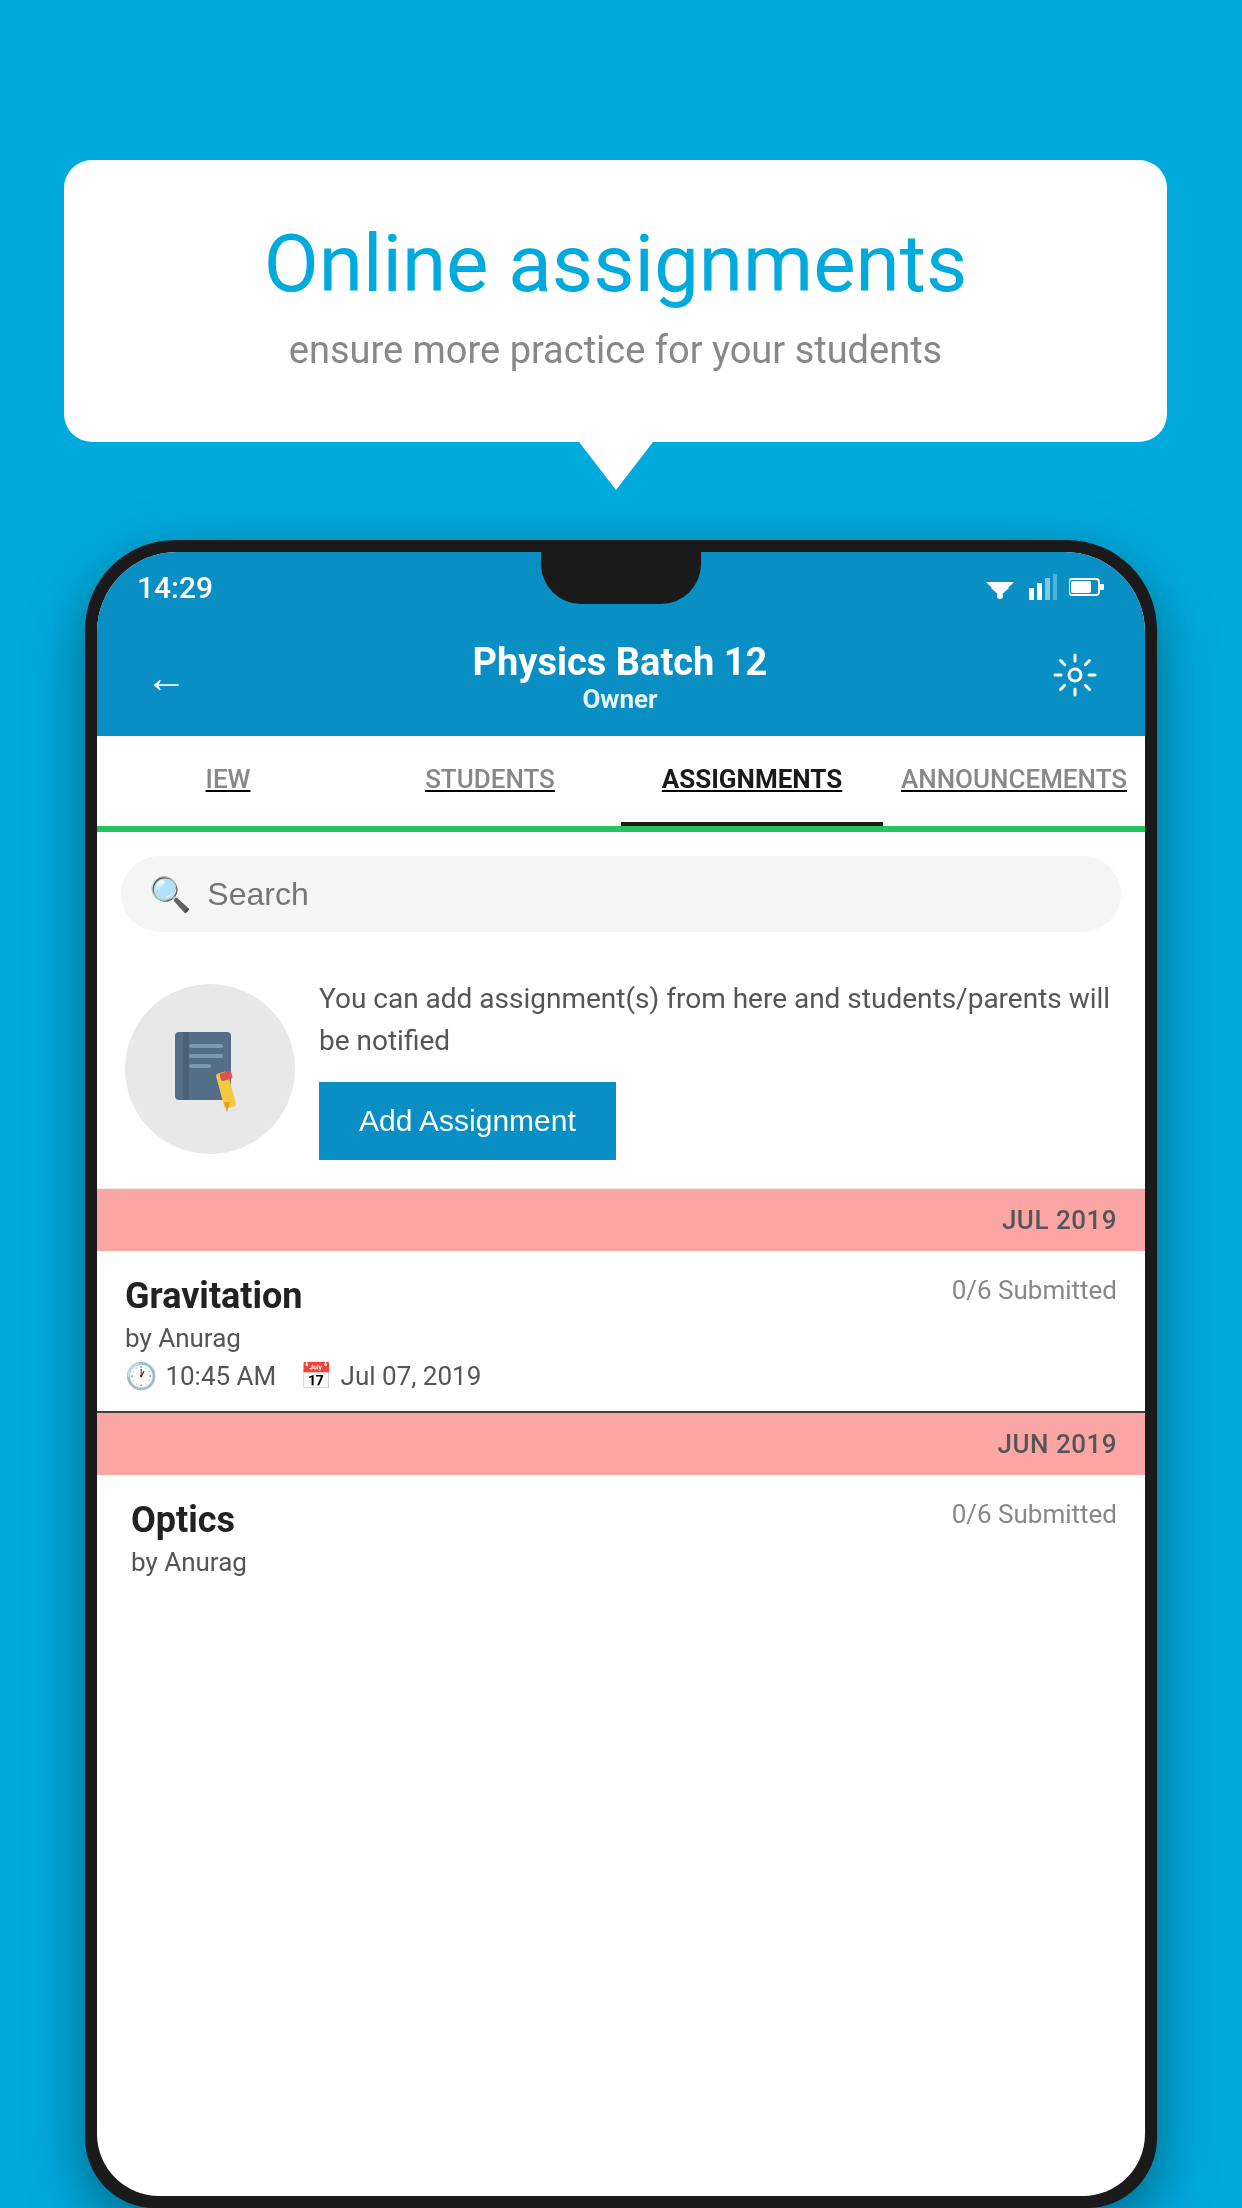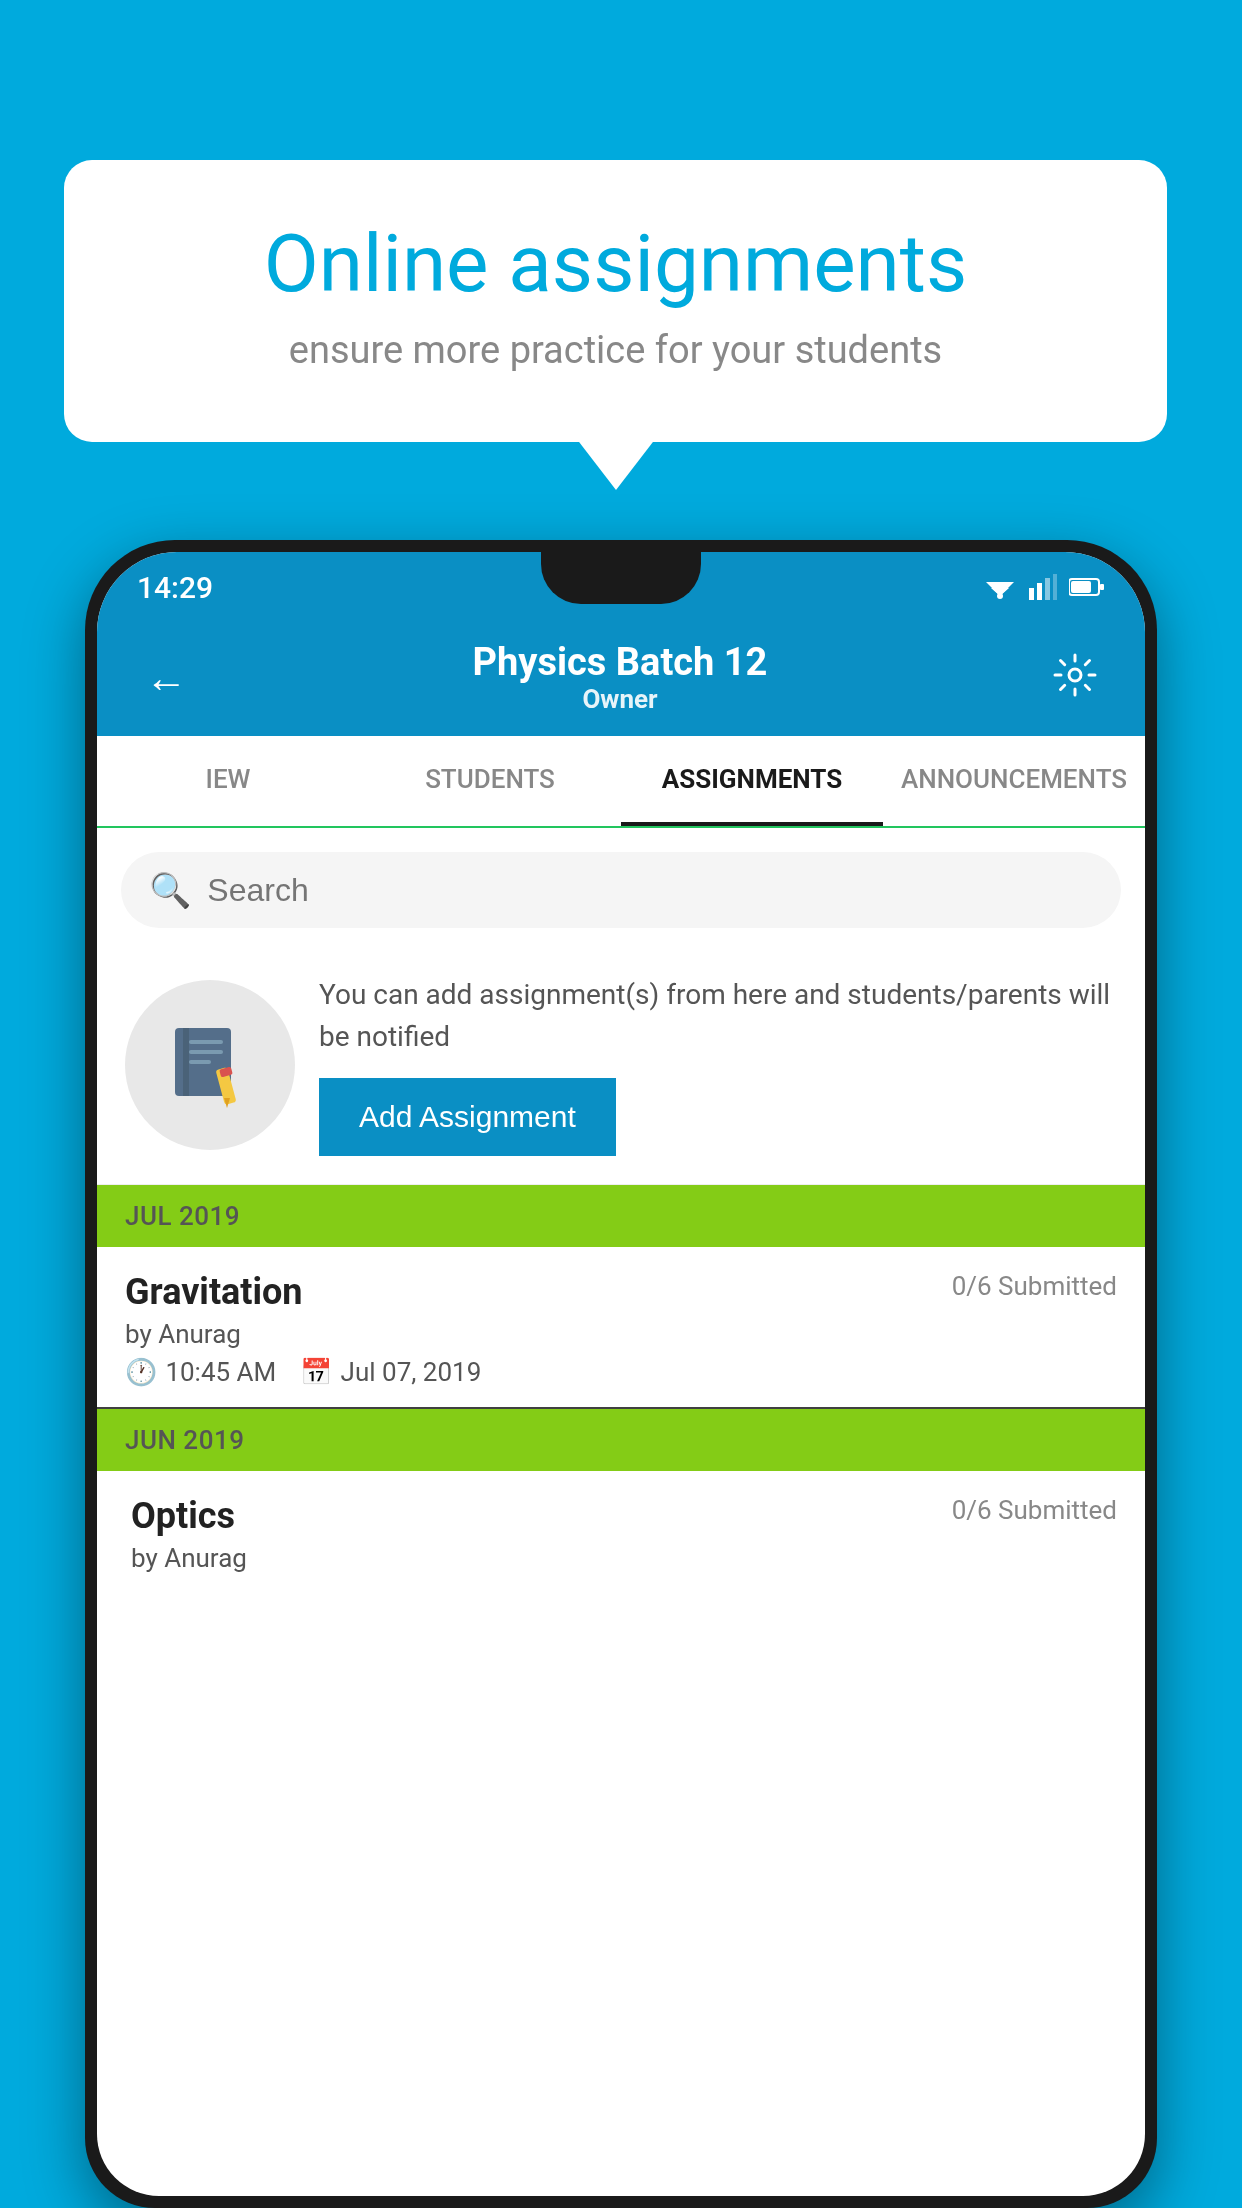--- a/index.html
+++ b/index.html
@@ -138,22 +138,23 @@
     .settings-btn {
       color: white;
       cursor: pointer;
       padding: 8px;
     }
 
     
     .tabs {
       display: flex;
       background: white;
-      border-bottom: 2px solid #22c55e;
+      border-bottom: 6px solid #22c55e;
       overflow: hidden;
+      text-decoration: underline;
     }
     .tab {
       flex: 1;
       text-align: center;
       padding: 28px 10px;
       font-size: 26px;
       font-weight: 500;
       color: #888;
       cursor: pointer;
       white-space: nowrap;
@@ -233,26 +234,27 @@
       border: none;
       border-radius: 0;
       padding: 22px 40px;
       font-size: 30px;
       font-weight: 500;
       cursor: pointer;
     }
 
     
     .section-header {
-      background: #84cc16;
+      background: #fca5a5;
       padding: 16px 28px;
       font-size: 26px;
       color: #555;
       font-weight: 500;
       letter-spacing: 0.5px;
+      text-align: right;
     }
 
     
     .assignment-item {
       padding: 24px 28px 20px 28px;
       border-bottom: 2px solid #404040;
     }
     .assignment-top {
       display: flex;
       justify-content: space-between;

